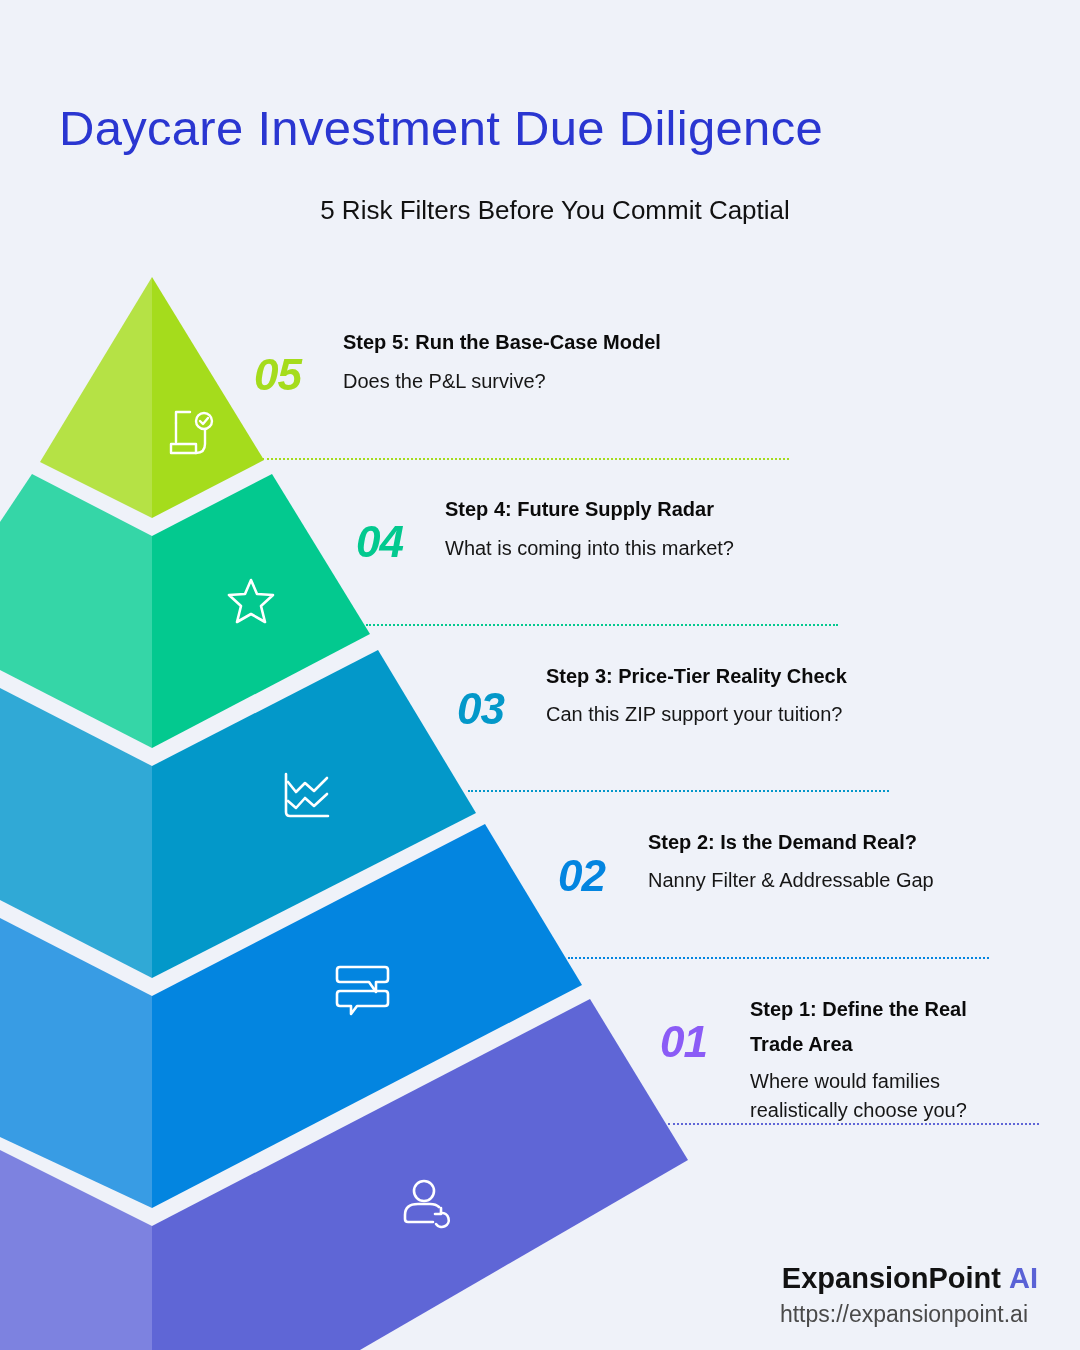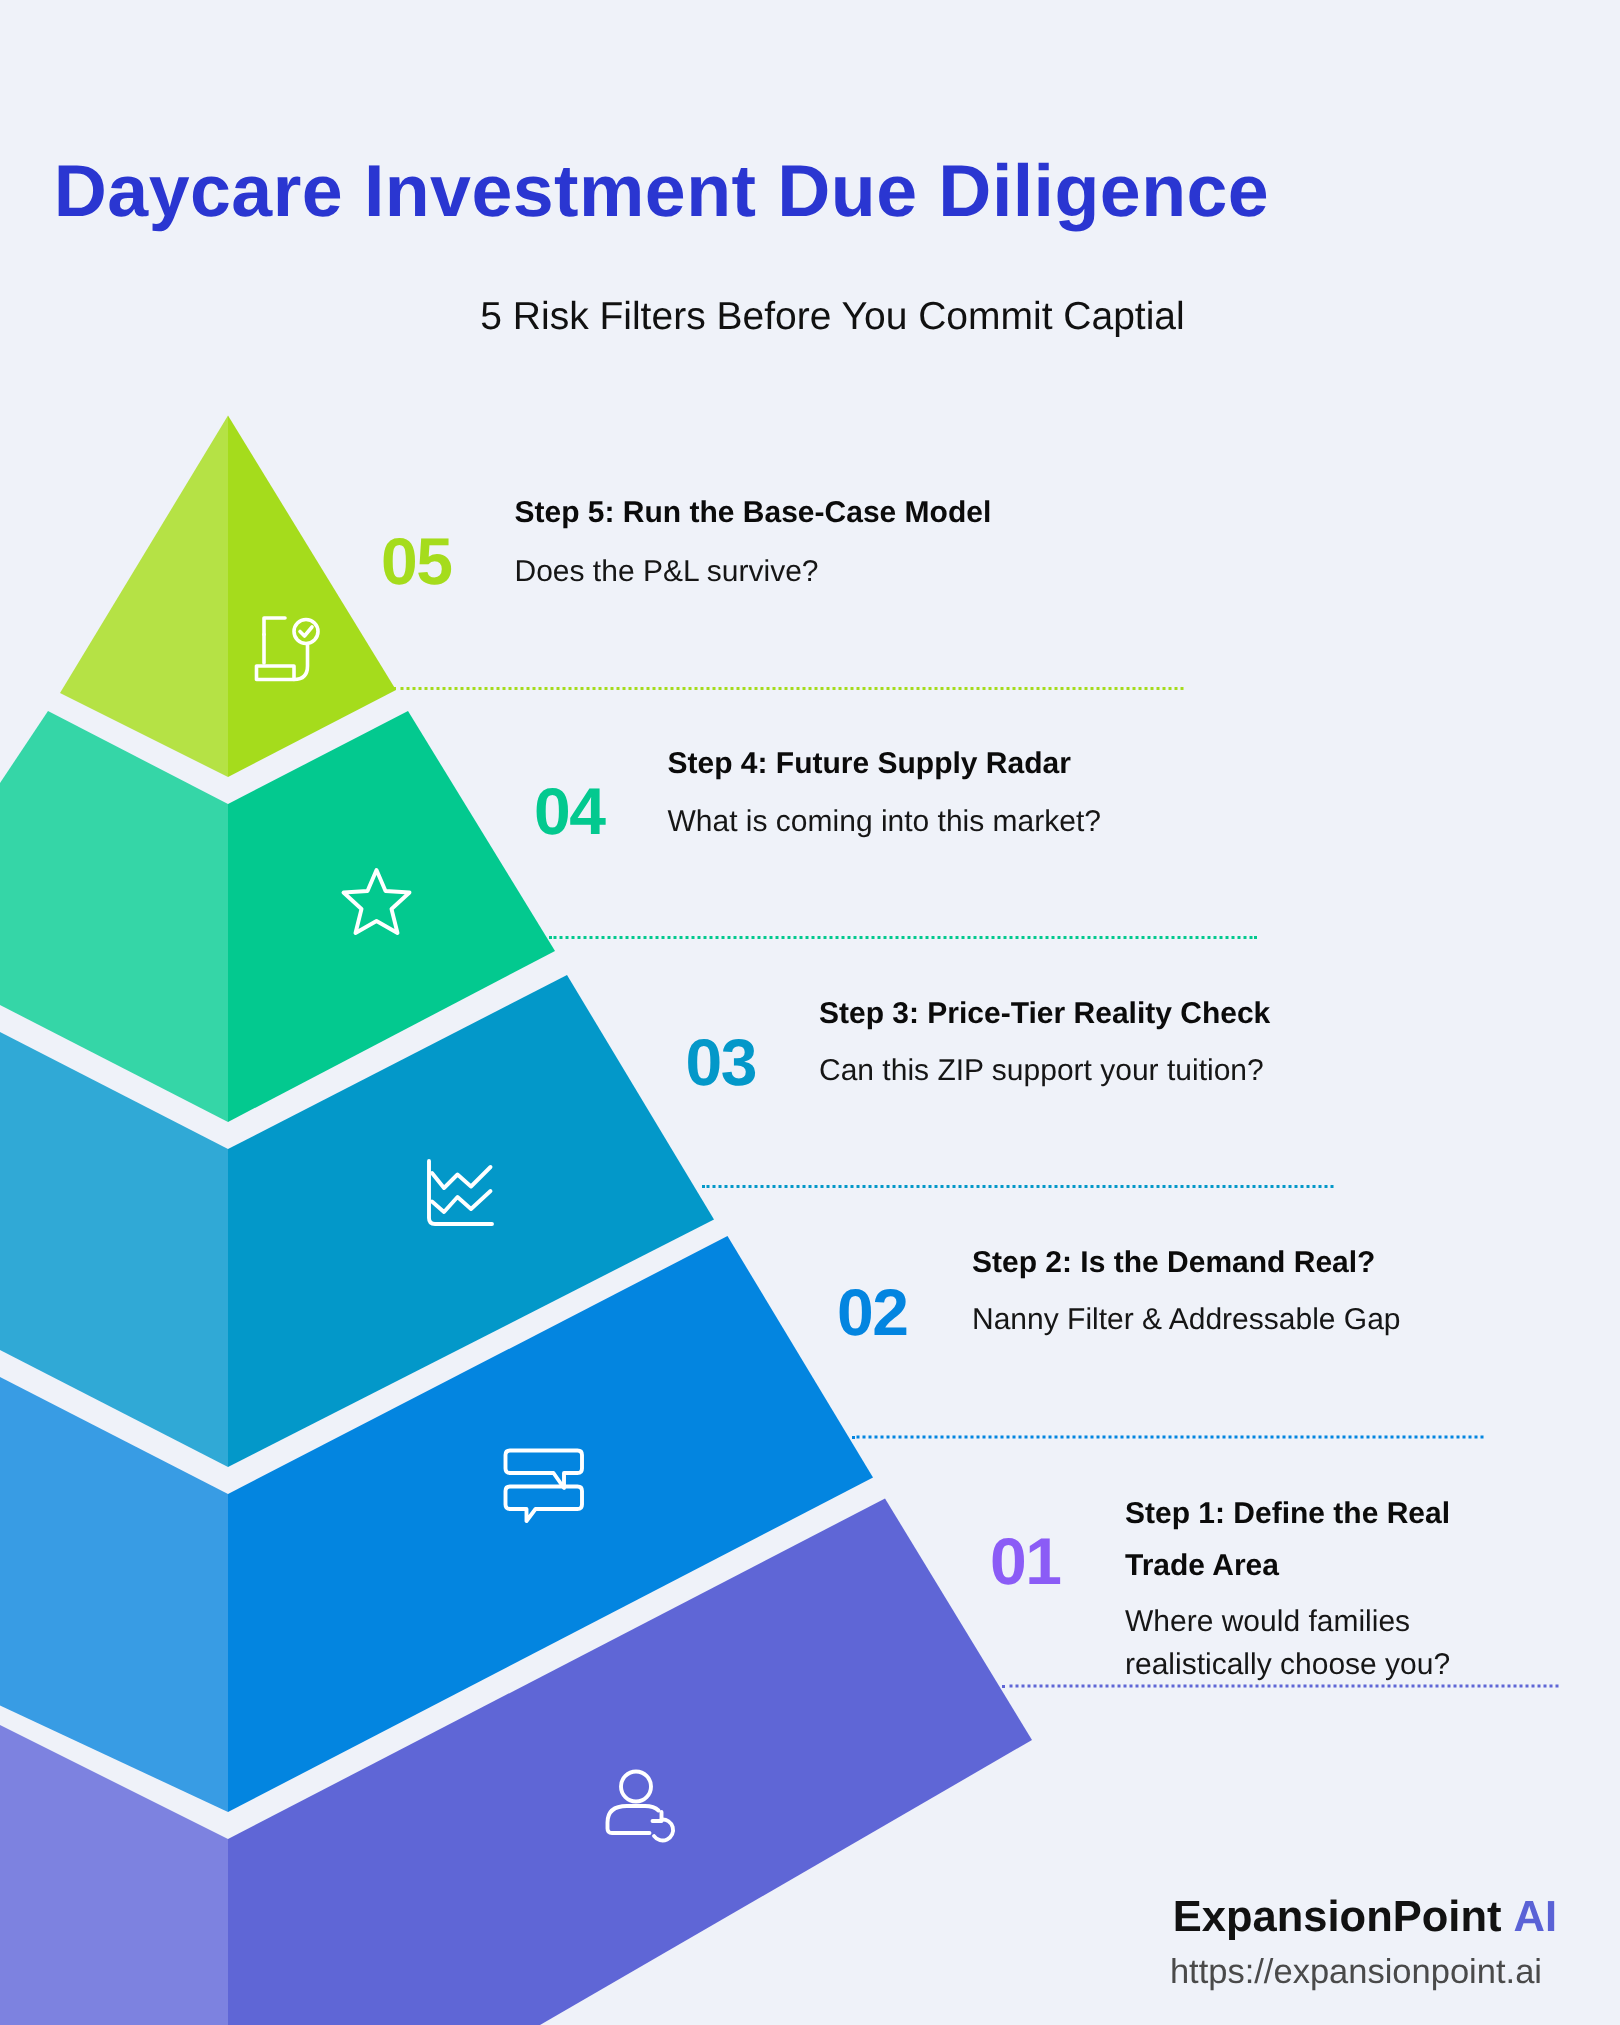--- a/index.html
+++ b/index.html
@@ -4,31 +4,31 @@
 <style>
   html, body { margin: 0; padding: 0; }
   body {
     width: 1080px; height: 1350px; overflow: hidden;
     background: #eff2f9;
     font-family: "Liberation Sans", sans-serif;
     position: relative;
   }
   .title {
     position: absolute; left: 0; width: 882px; top: 100px;
-    text-align: center; font-size: 49px; font-weight: 700;
+    text-align: center; font-size: 49px; font-weight: 400;
     color: #2a36d1; letter-spacing: 0.3px;
   }
   .subtitle {
     position: absolute; left: 0; width: 1110px; top: 195px;
     text-align: center; font-size: 26px; color: #111111;
   }
   svg.pyramid { position: absolute; left: 0; top: 0; }
   .step { position: absolute; }
   .step .num {
-    position: absolute; font-size: 44px; font-weight: 700; letter-spacing: -1px;
+    position: absolute; font-size: 44px; font-weight: 700; letter-spacing: -1px; font-style: italic;
   }
   .step .head {
     position: absolute; font-size: 20px; font-weight: 700; color: #0b0b0b; white-space: nowrap;
   }
   .step .desc {
     position: absolute; font-size: 20px; color: #161616; white-space: nowrap;
   }
   .dots { position: absolute; height: 0; border-top: 2px dotted; }
   .brand {
     position: absolute; right: 42px; top: 1262px;

